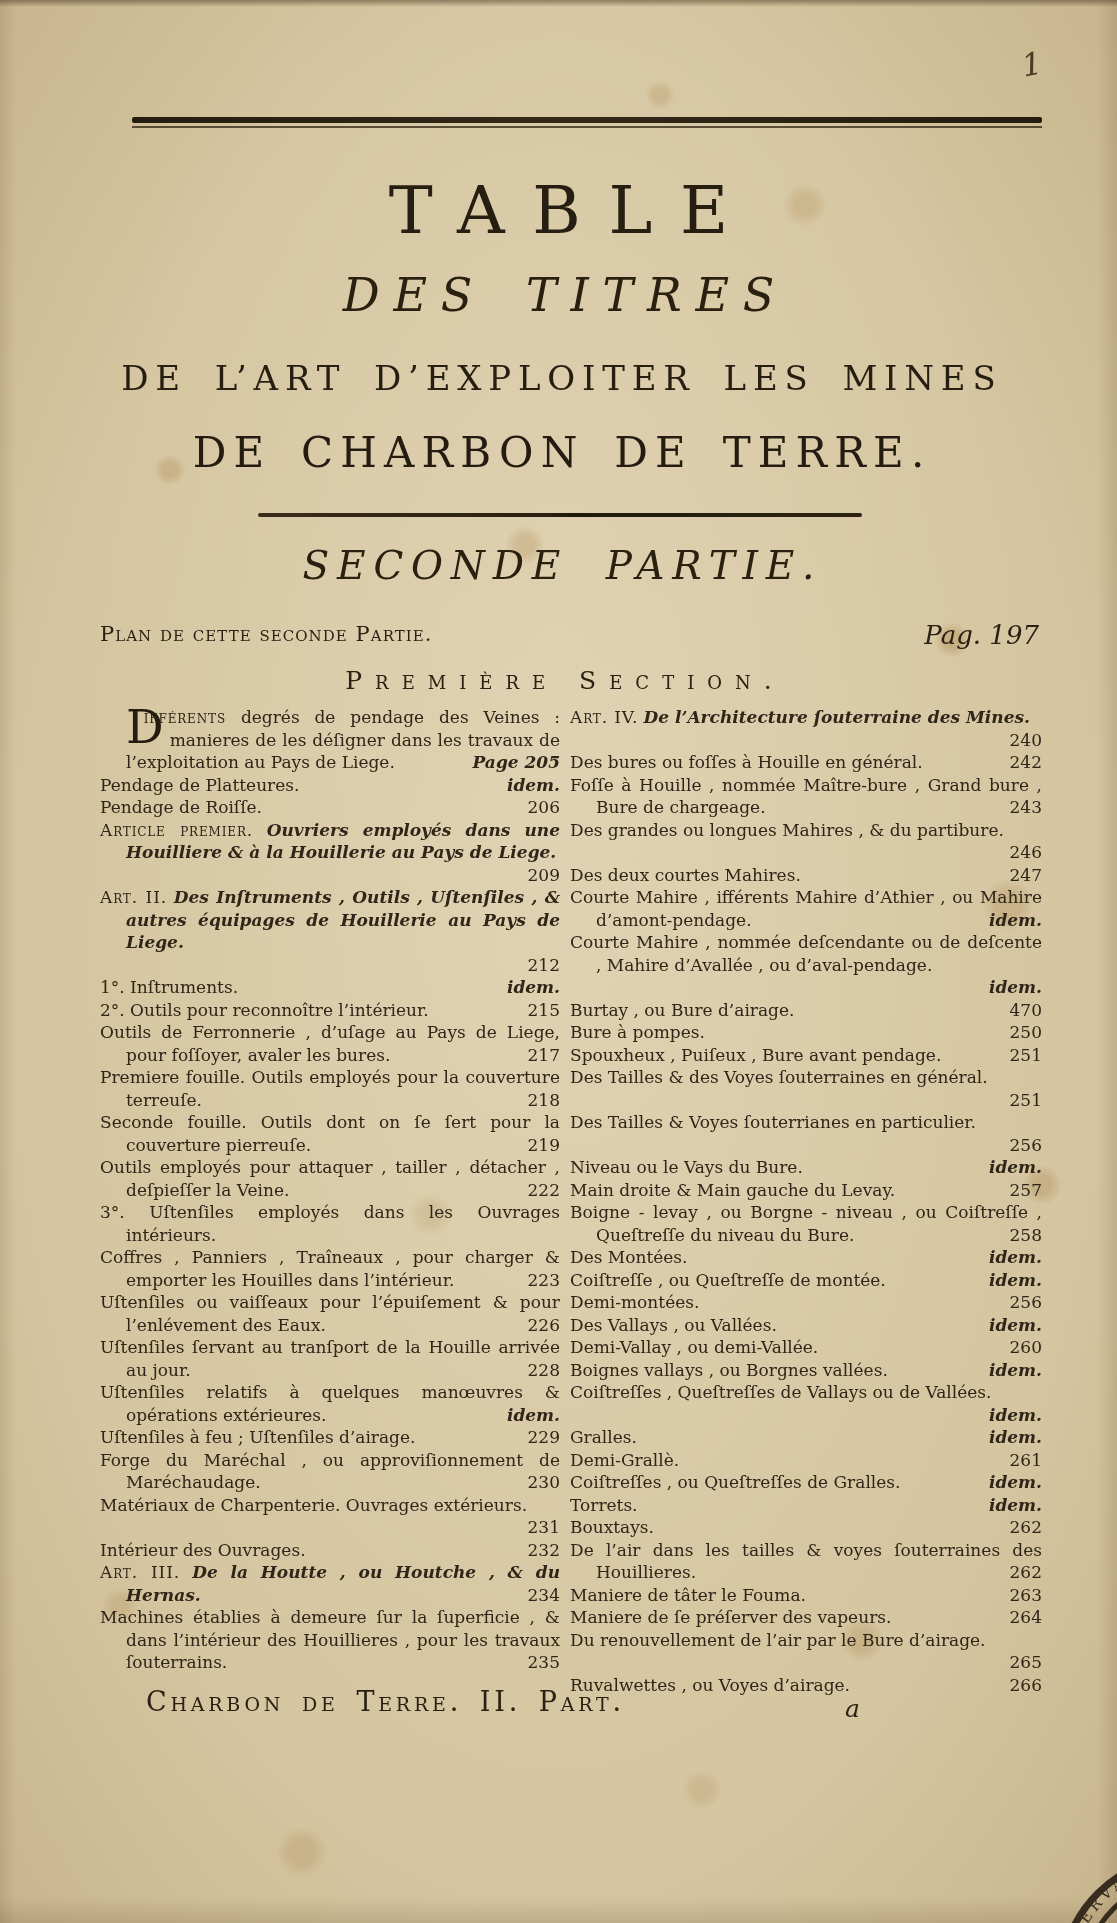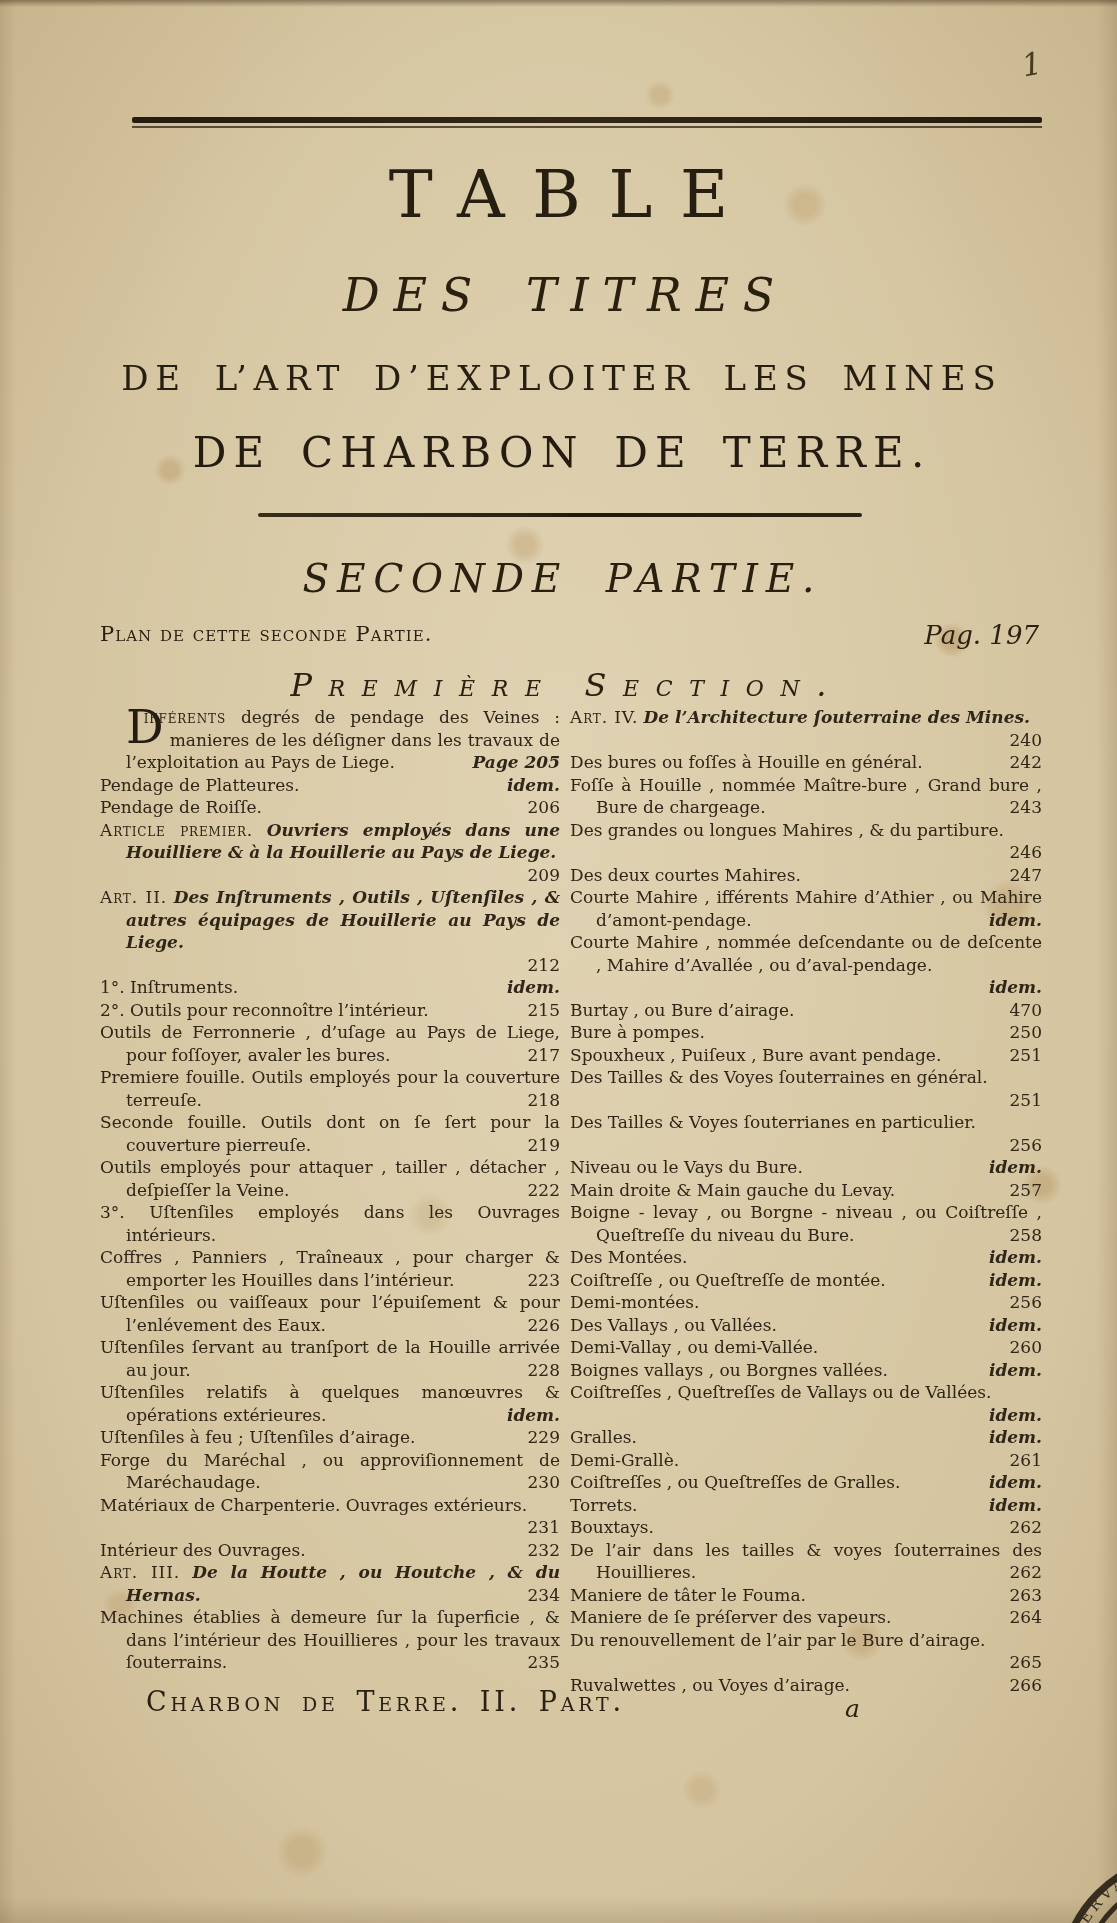--- a/index.html
+++ b/index.html
@@ -34,35 +34,35 @@
   }
   .abs{position:absolute;}
   .center{left:0;right:0;text-align:center;}
 
   .folio{left:1022px;top:46px;font-style:italic;font-size:31px;color:#4a3a20;transform:rotate(-10deg);}
 
   .rule-double{top:117px;left:132px;width:910px;}
   .rule-double .thick{height:6px;background:linear-gradient(90deg,#241c10 0%,#33281a 45%,#241c10 100%);border-radius:2px;}
   .rule-double .thin{height:2px;margin-top:3px;background:#3a2e1d;opacity:.8;}
 
-  .t-main{top:156px;font-size:66px;letter-spacing:.42em;padding-left:.42em;color:#261e11;}
+  .t-main{top:172px;font-size:66px;letter-spacing:.42em;padding-left:.42em;color:#261e11;}
   .t-sub{top:268px;font-size:46px;font-style:italic;letter-spacing:.30em;padding-left:.30em;word-spacing:.25em;color:#29200f;}
   .t-line3{top:358px;font-size:34px;letter-spacing:.20em;padding-left:.20em;word-spacing:.30em;color:#261e11;}
   .t-line4{top:428px;font-size:42px;letter-spacing:.17em;padding-left:.17em;word-spacing:.22em;color:#241c10;}
 
   .rule-mid{top:513px;left:258px;width:604px;height:4px;
     background:linear-gradient(90deg,#382c1a 0%,#2a2112 48%,#1f180c 52%,#32271662 100%);
     background-color:#2a2112;border-radius:2px;}
 
-  .t-part{top:556px;font-size:39px;font-style:italic;letter-spacing:.20em;padding-left:.20em;word-spacing:.45em;color:#29200f;}
+  .t-part{top:543px;font-size:39px;font-style:italic;letter-spacing:.20em;padding-left:.20em;word-spacing:.45em;color:#29200f;}
 
   .plan-label{top:622px;left:100px;font-variant:small-caps;font-size:21px;letter-spacing:.05em;color:#2b2113;}
   .plan-page{top:620px;right:78px;font-style:italic;font-size:26px;color:#2b2113;}
 
-  .t-section{top:666px;font-size:32px;font-variant:small-caps;letter-spacing:.52em;padding-left:.52em;color:#2b2113;font-style:italic;}
+  .t-section{top:666px;font-size:25px;font-variant:small-caps;letter-spacing:.52em;padding-left:.52em;color:#2b2113;}
 
   .columns{position:absolute;top:706px;left:100px;width:942px;display:flex;gap:10px;}
   .col{font-size:17px;line-height:22.5px;}
   .col-left{width:460px;}
   .col-right{width:472px;}
 
   .entry{padding-left:26px;text-indent:-26px;text-align:justify;}
   .entry::after{content:"";display:block;clear:both;}
   .it{font-style:italic;font-weight:bold;}
   .lead{font-variant:small-caps;letter-spacing:.05em;}

